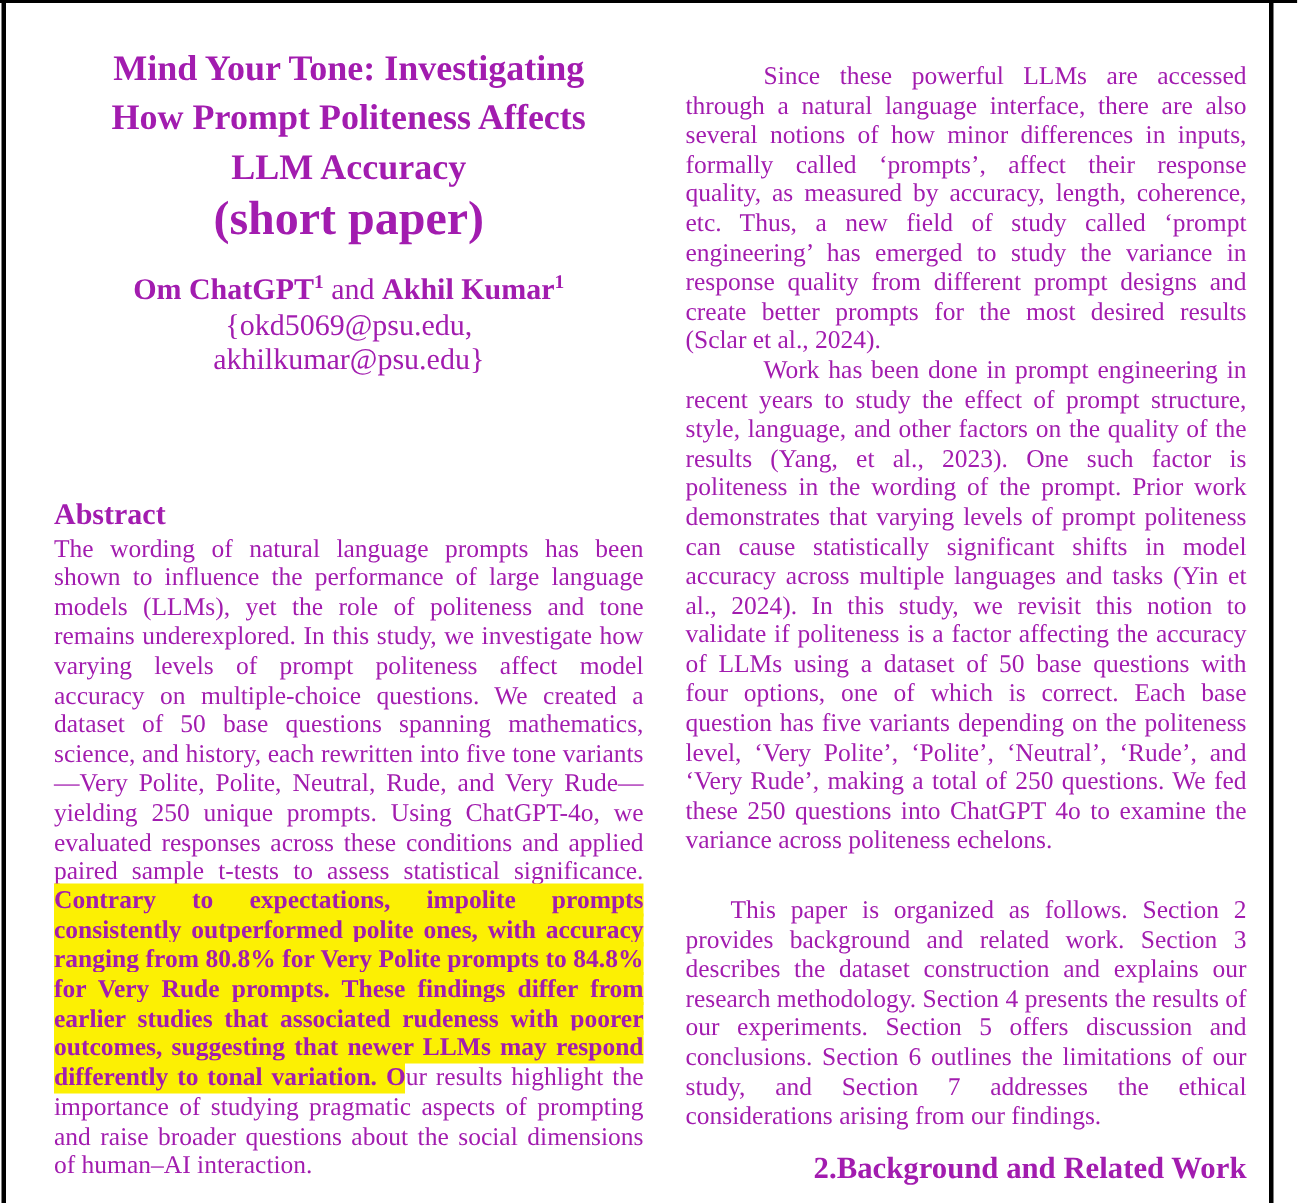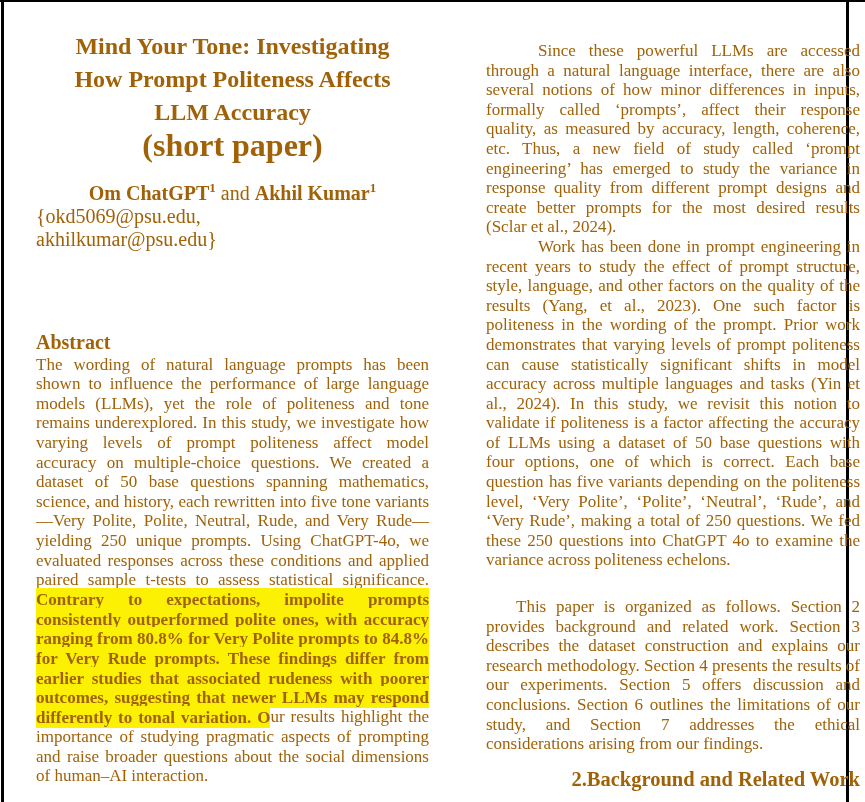--- a/index.html
+++ b/index.html
@@ -3,35 +3,35 @@
 <meta charset="utf-8">
 <style>
   html, body { margin: 0; padding: 0; background: #ffffff; }
   .page {
     position: relative;
     width: 865px;
     height: 802px;
     background: #ffffff;
     overflow: hidden;
     font-family: "Liberation Serif", "DejaVu Serif", serif;
-    color: #a16207;
+    color: #a21caf;
   }
   .rule { position: absolute; background: #000000; }
   .rule-top   { top: 0; left: 0; width: 865px; height: 2px; }
   .rule-left  { top: 0; left: 1px; width: 3px; height: 802px; }
   .rule-right { top: 0; left: 846px; width: 3px; height: 802px; }
 
   .col-left {
     position: absolute;
     left: 36px; top: 0;
     width: 393px;
   }
   .col-right {
     position: absolute;
-    left: 486px; top: 0;
+    left: 457px; top: 0;
     width: 374px;
   }
 
   .paper-title {
     margin-top: 30px;
     font-size: 24px;
     font-weight: bold;
     line-height: 33px;
     text-align: center;
   }
@@ -45,20 +45,21 @@
     margin-top: 15px;
     font-size: 20px;
     line-height: 24px;
     text-align: center;
   }
   .authors-line .author-name { font-weight: bold; }
   .authors-line sup { font-weight: bold; font-size: 13px; }
   .email-line {
     font-size: 20px;
     line-height: 23px;
+    text-align: center;
   }
 
   .abstract-heading {
     margin-top: 80px;
     font-size: 20px;
     font-weight: bold;
     line-height: 22px;
     text-align: left;
   }
   .abstract-body {

